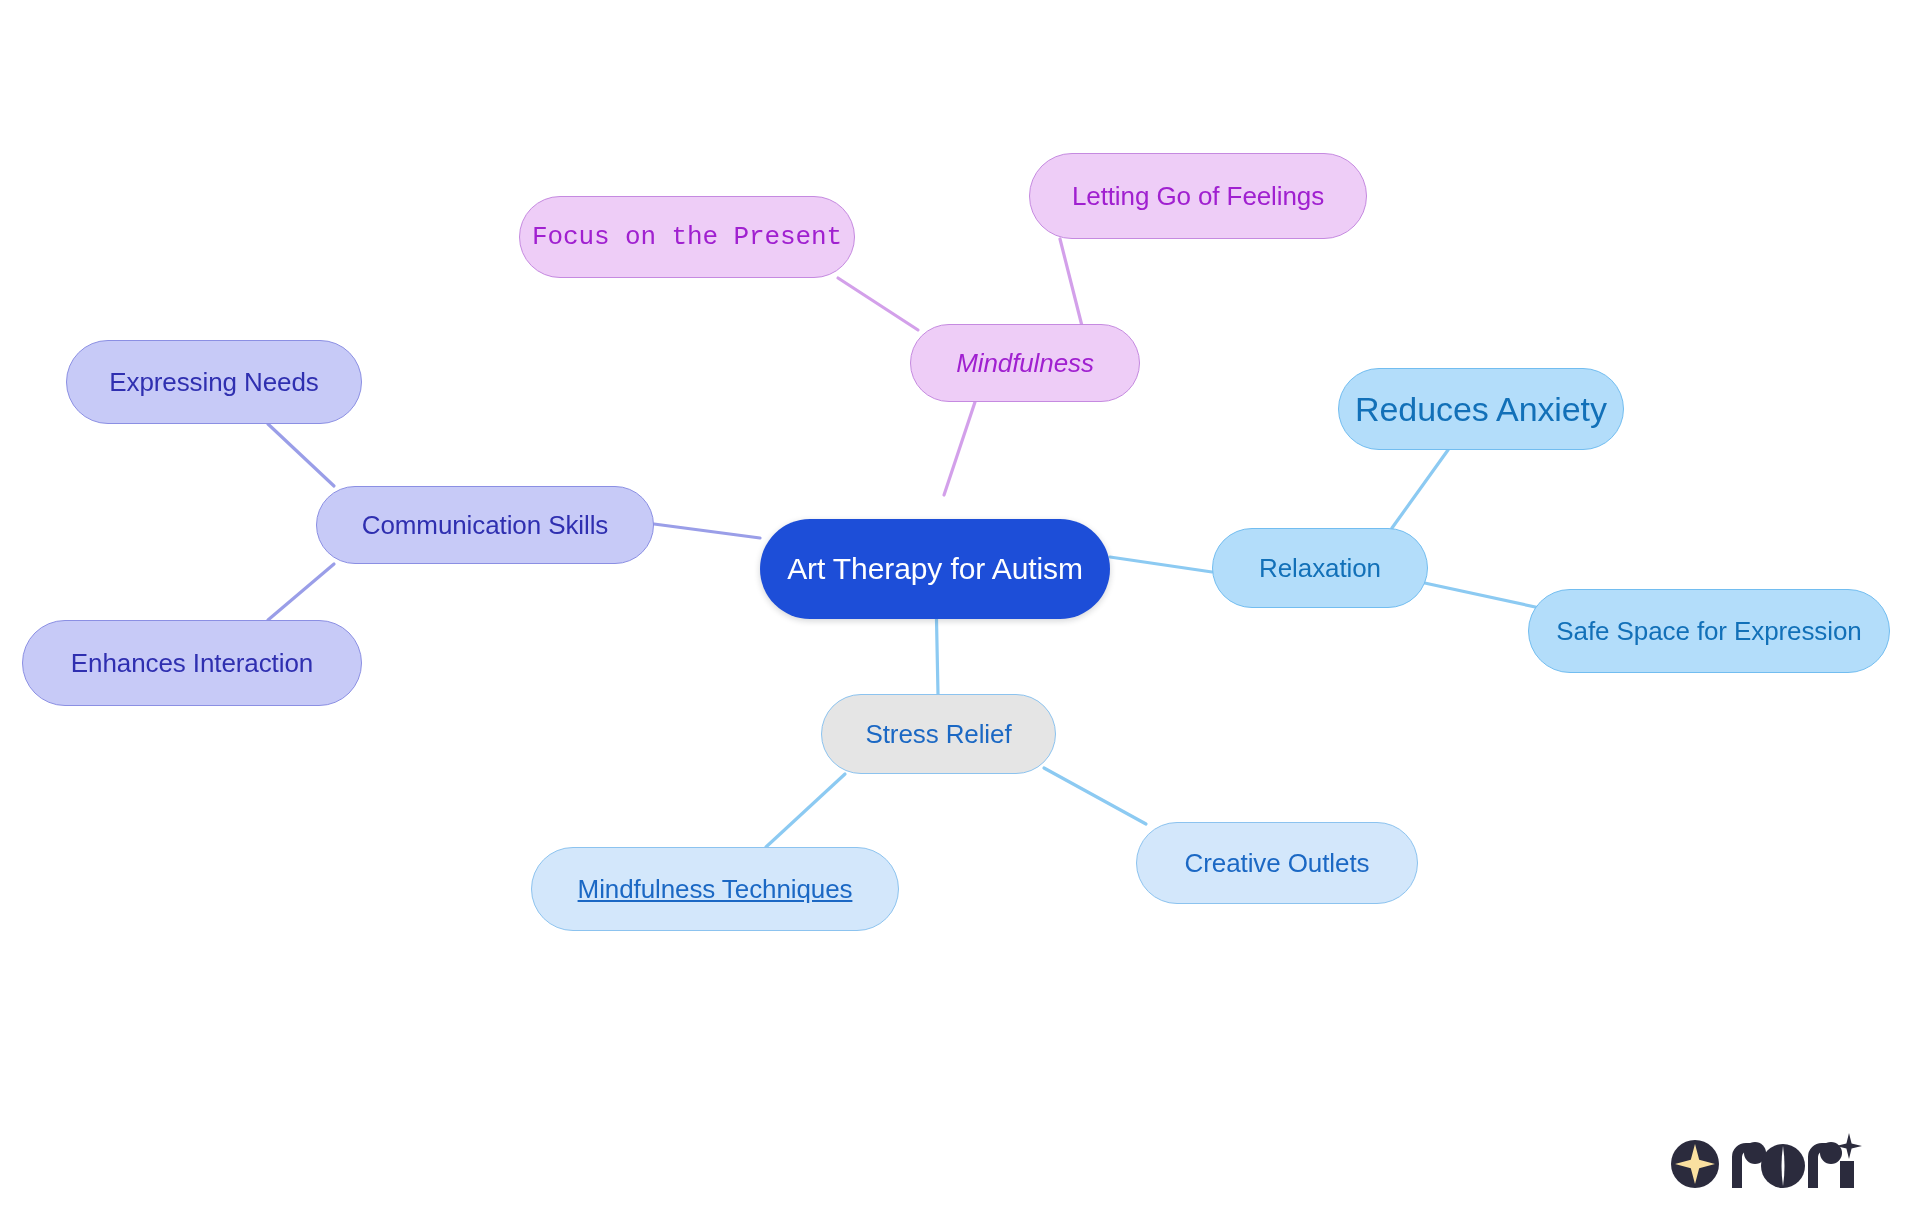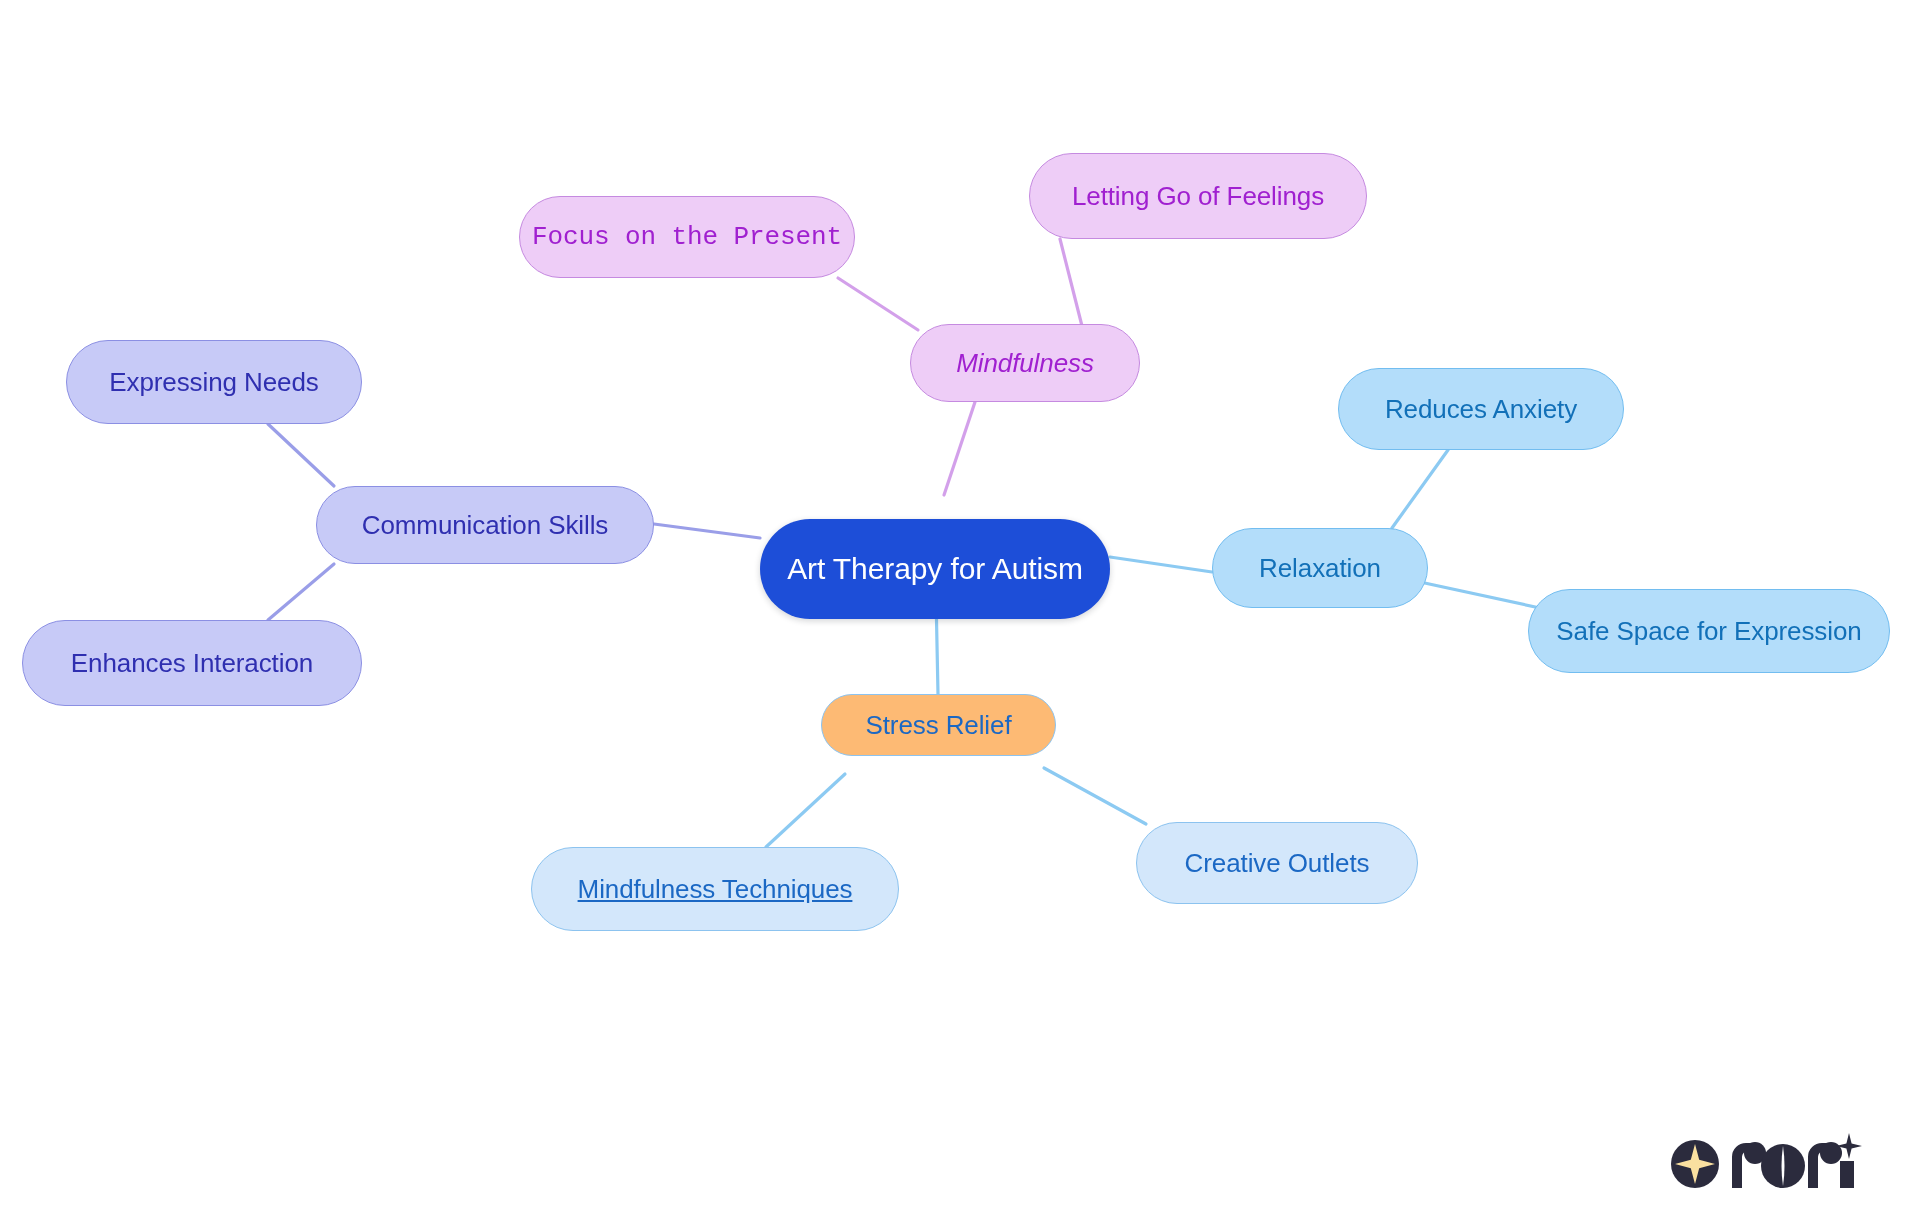--- a/index.html
+++ b/index.html
@@ -87,27 +87,27 @@
       </div>
       <div class="node" style="left: 519px; top: 196px; width: 336px; height: 82px; background: rgb(238, 205, 247); border-color: rgb(197, 138, 224); color: rgb(160, 32, 208); font-size: 26px; font-family: Liberation Mono, monospace;">
         <span>Focus on the Present</span>
       </div>
       <div class="node" style="left: 1029px; top: 153px; width: 338px; height: 86px; background: rgb(238, 205, 247); border-color: rgb(197, 138, 224); color: rgb(160, 32, 208); font-size: 26px;">
         <span>Letting Go of Feelings</span>
       </div>
       <div class="node" style="left: 1212px; top: 528px; width: 216px; height: 80px; background: rgb(179, 221, 250); border-color: rgb(114, 189, 240); color: rgb(18, 112, 184); font-size: 26px;">
         <span>Relaxation</span>
       </div>
-      <div class="node" style="left: 1338px; top: 368px; width: 286px; height: 82px; background: rgb(179, 221, 250); border-color: rgb(114, 189, 240); color: rgb(18, 112, 184); font-size: 26px;">
+      <div class="node" style="left: 1338px; top: 368px; width: 286px; height: 82px; background: rgb(179, 221, 250); border-color: rgb(114, 189, 240); color: rgb(18, 112, 184); font-size: 34px;">
         <span>Reduces Anxiety</span>
       </div>
       <div class="node" style="left: 1528px; top: 589px; width: 362px; height: 84px; background: rgb(179, 221, 250); border-color: rgb(114, 189, 240); color: rgb(18, 112, 184); font-size: 26px;">
         <span>Safe Space for Expression</span>
       </div>
-      <div class="node" style="left: 821px; top: 694px; width: 235px; height: 62px; background: #fdba74; border-color: rgb(140, 195, 239); color: rgb(27, 104, 196); font-size: 26px;">
+      <div class="node" style="left: 821px; top: 694px; width: 235px; height: 80px; background: #e5e5e5; border-color: rgb(140, 195, 239); color: rgb(27, 104, 196); font-size: 26px;">
         <span>Stress Relief</span>
       </div>
       <div class="node" style="left: 531px; top: 847px; width: 368px; height: 84px; background: rgb(211, 231, 251); border-color: rgb(140, 195, 239); color: rgb(27, 104, 196); font-size: 26px; text-decoration: underline;">
         <span>Mindfulness Techniques</span>
       </div>
       <div class="node" style="left: 1136px; top: 822px; width: 282px; height: 82px; background: rgb(211, 231, 251); border-color: rgb(140, 195, 239); color: rgb(27, 104, 196); font-size: 26px;">
         <span>Creative Outlets</span>
       </div>
     </div>
 

